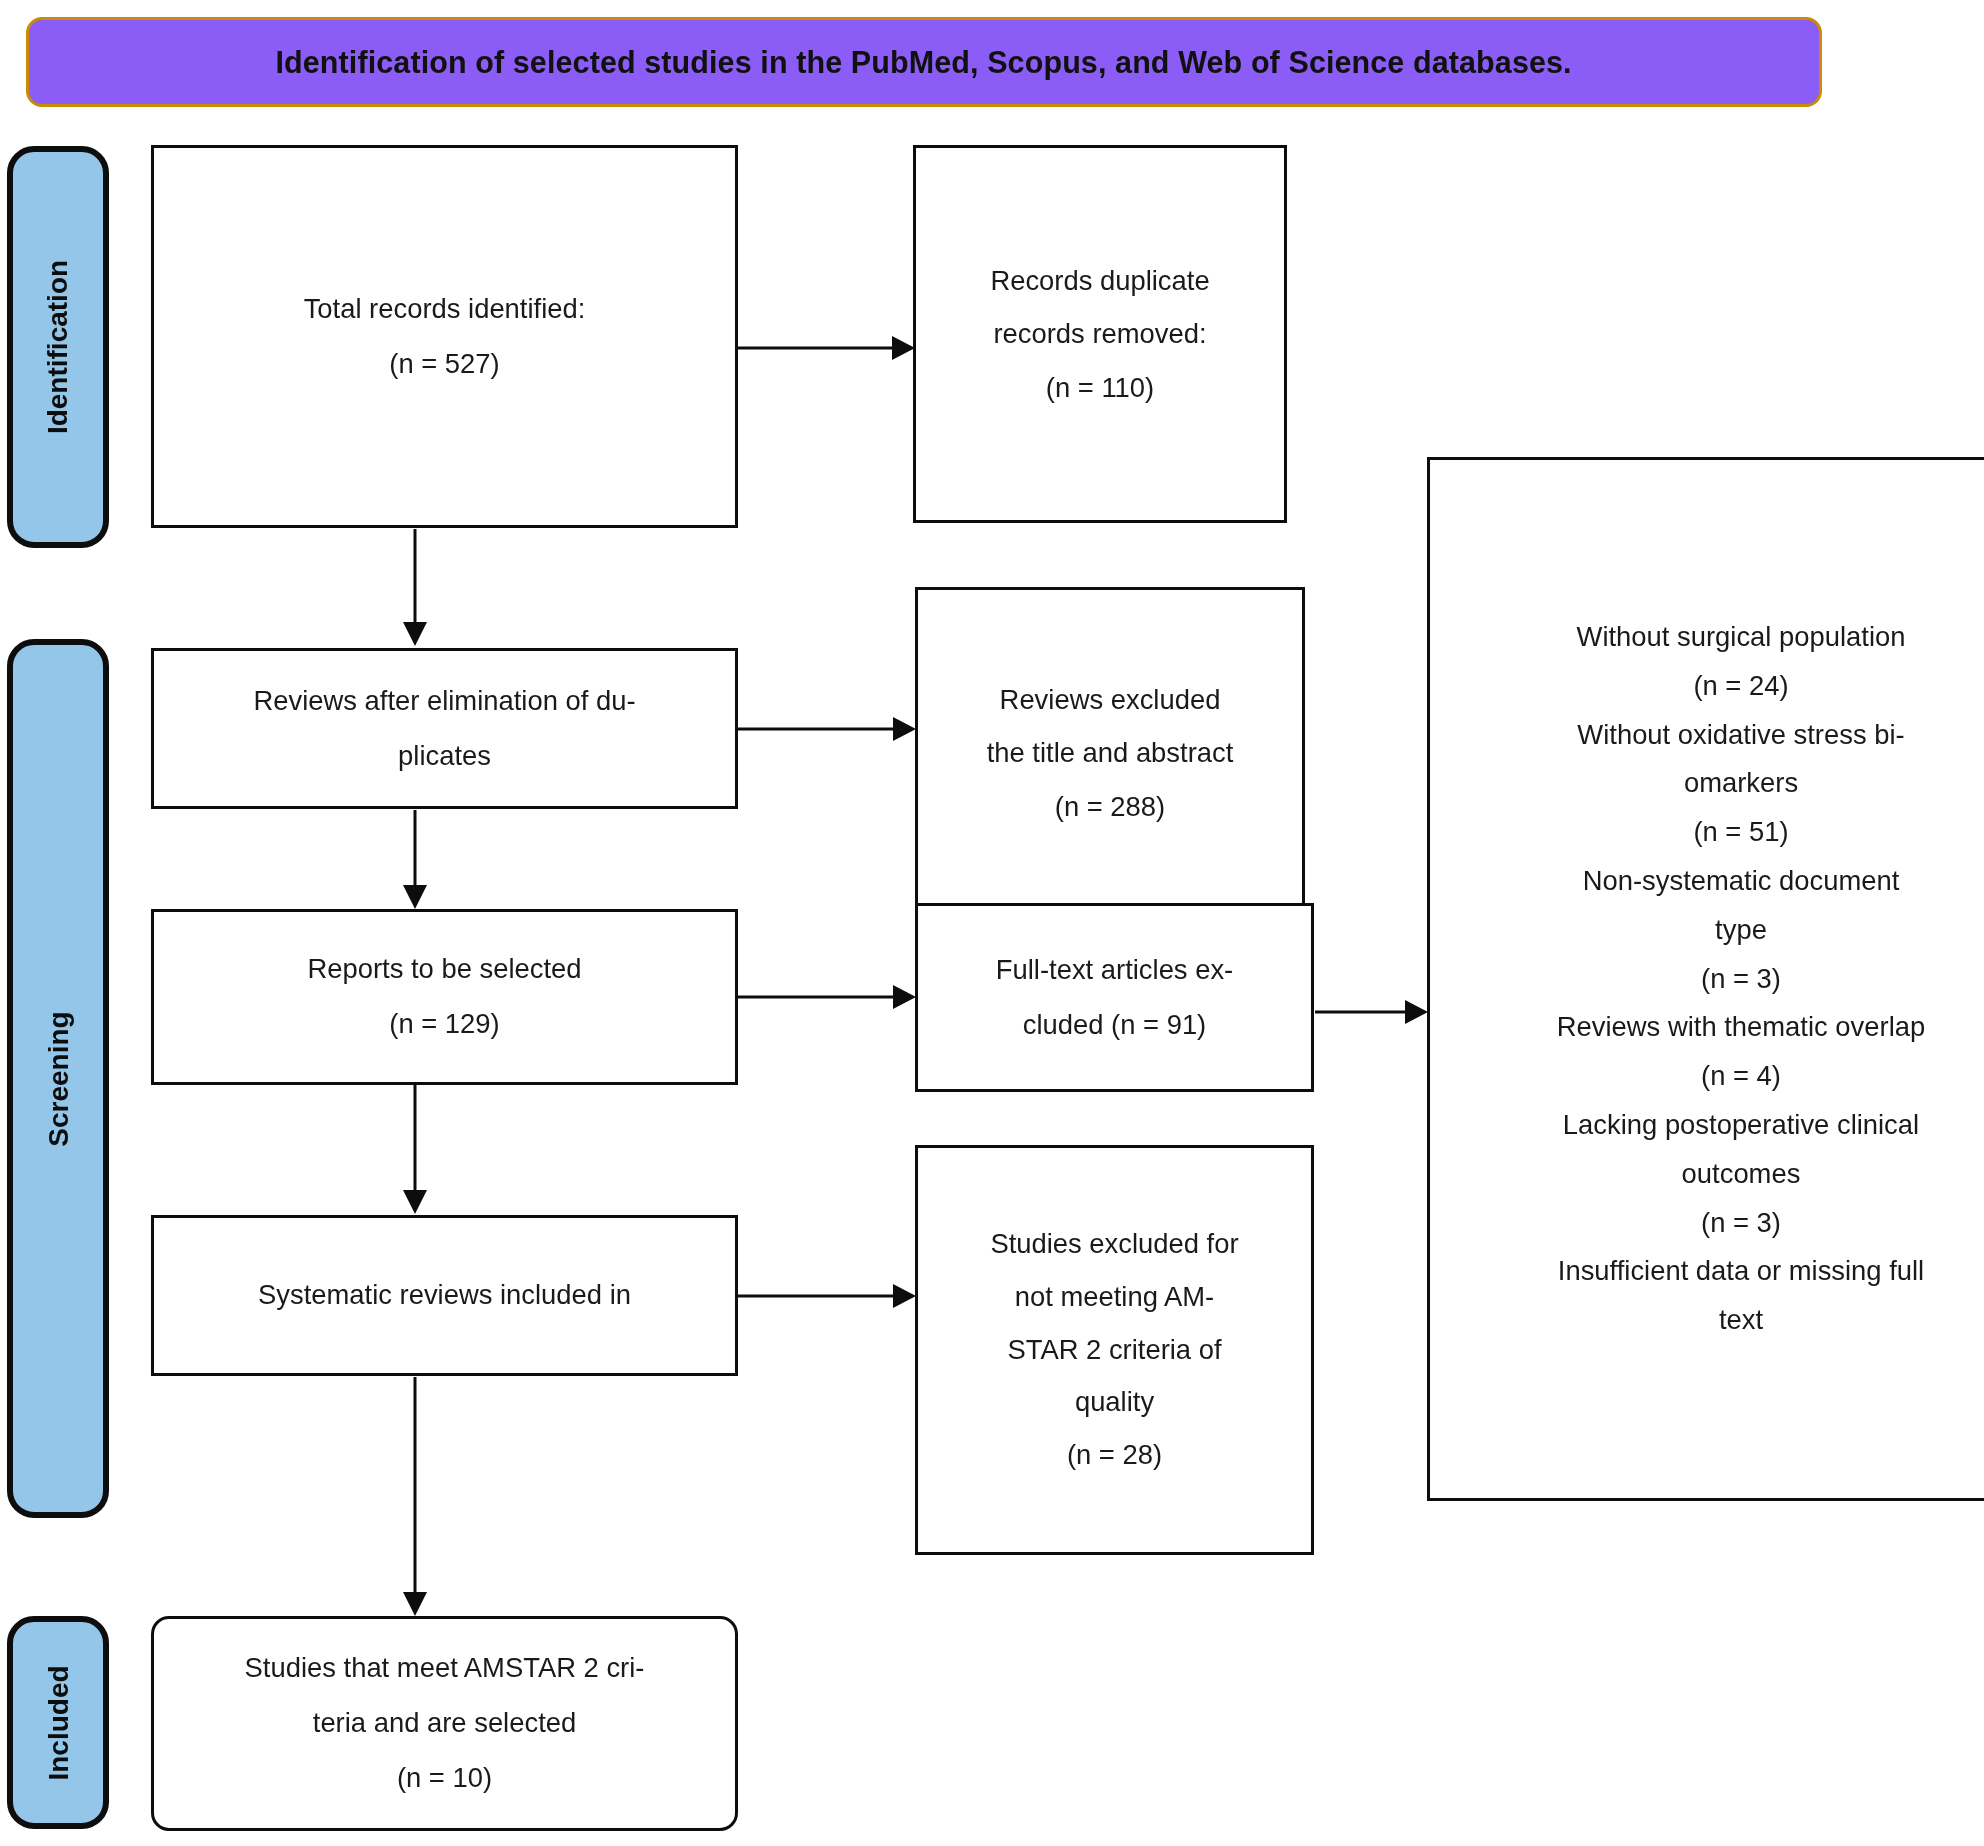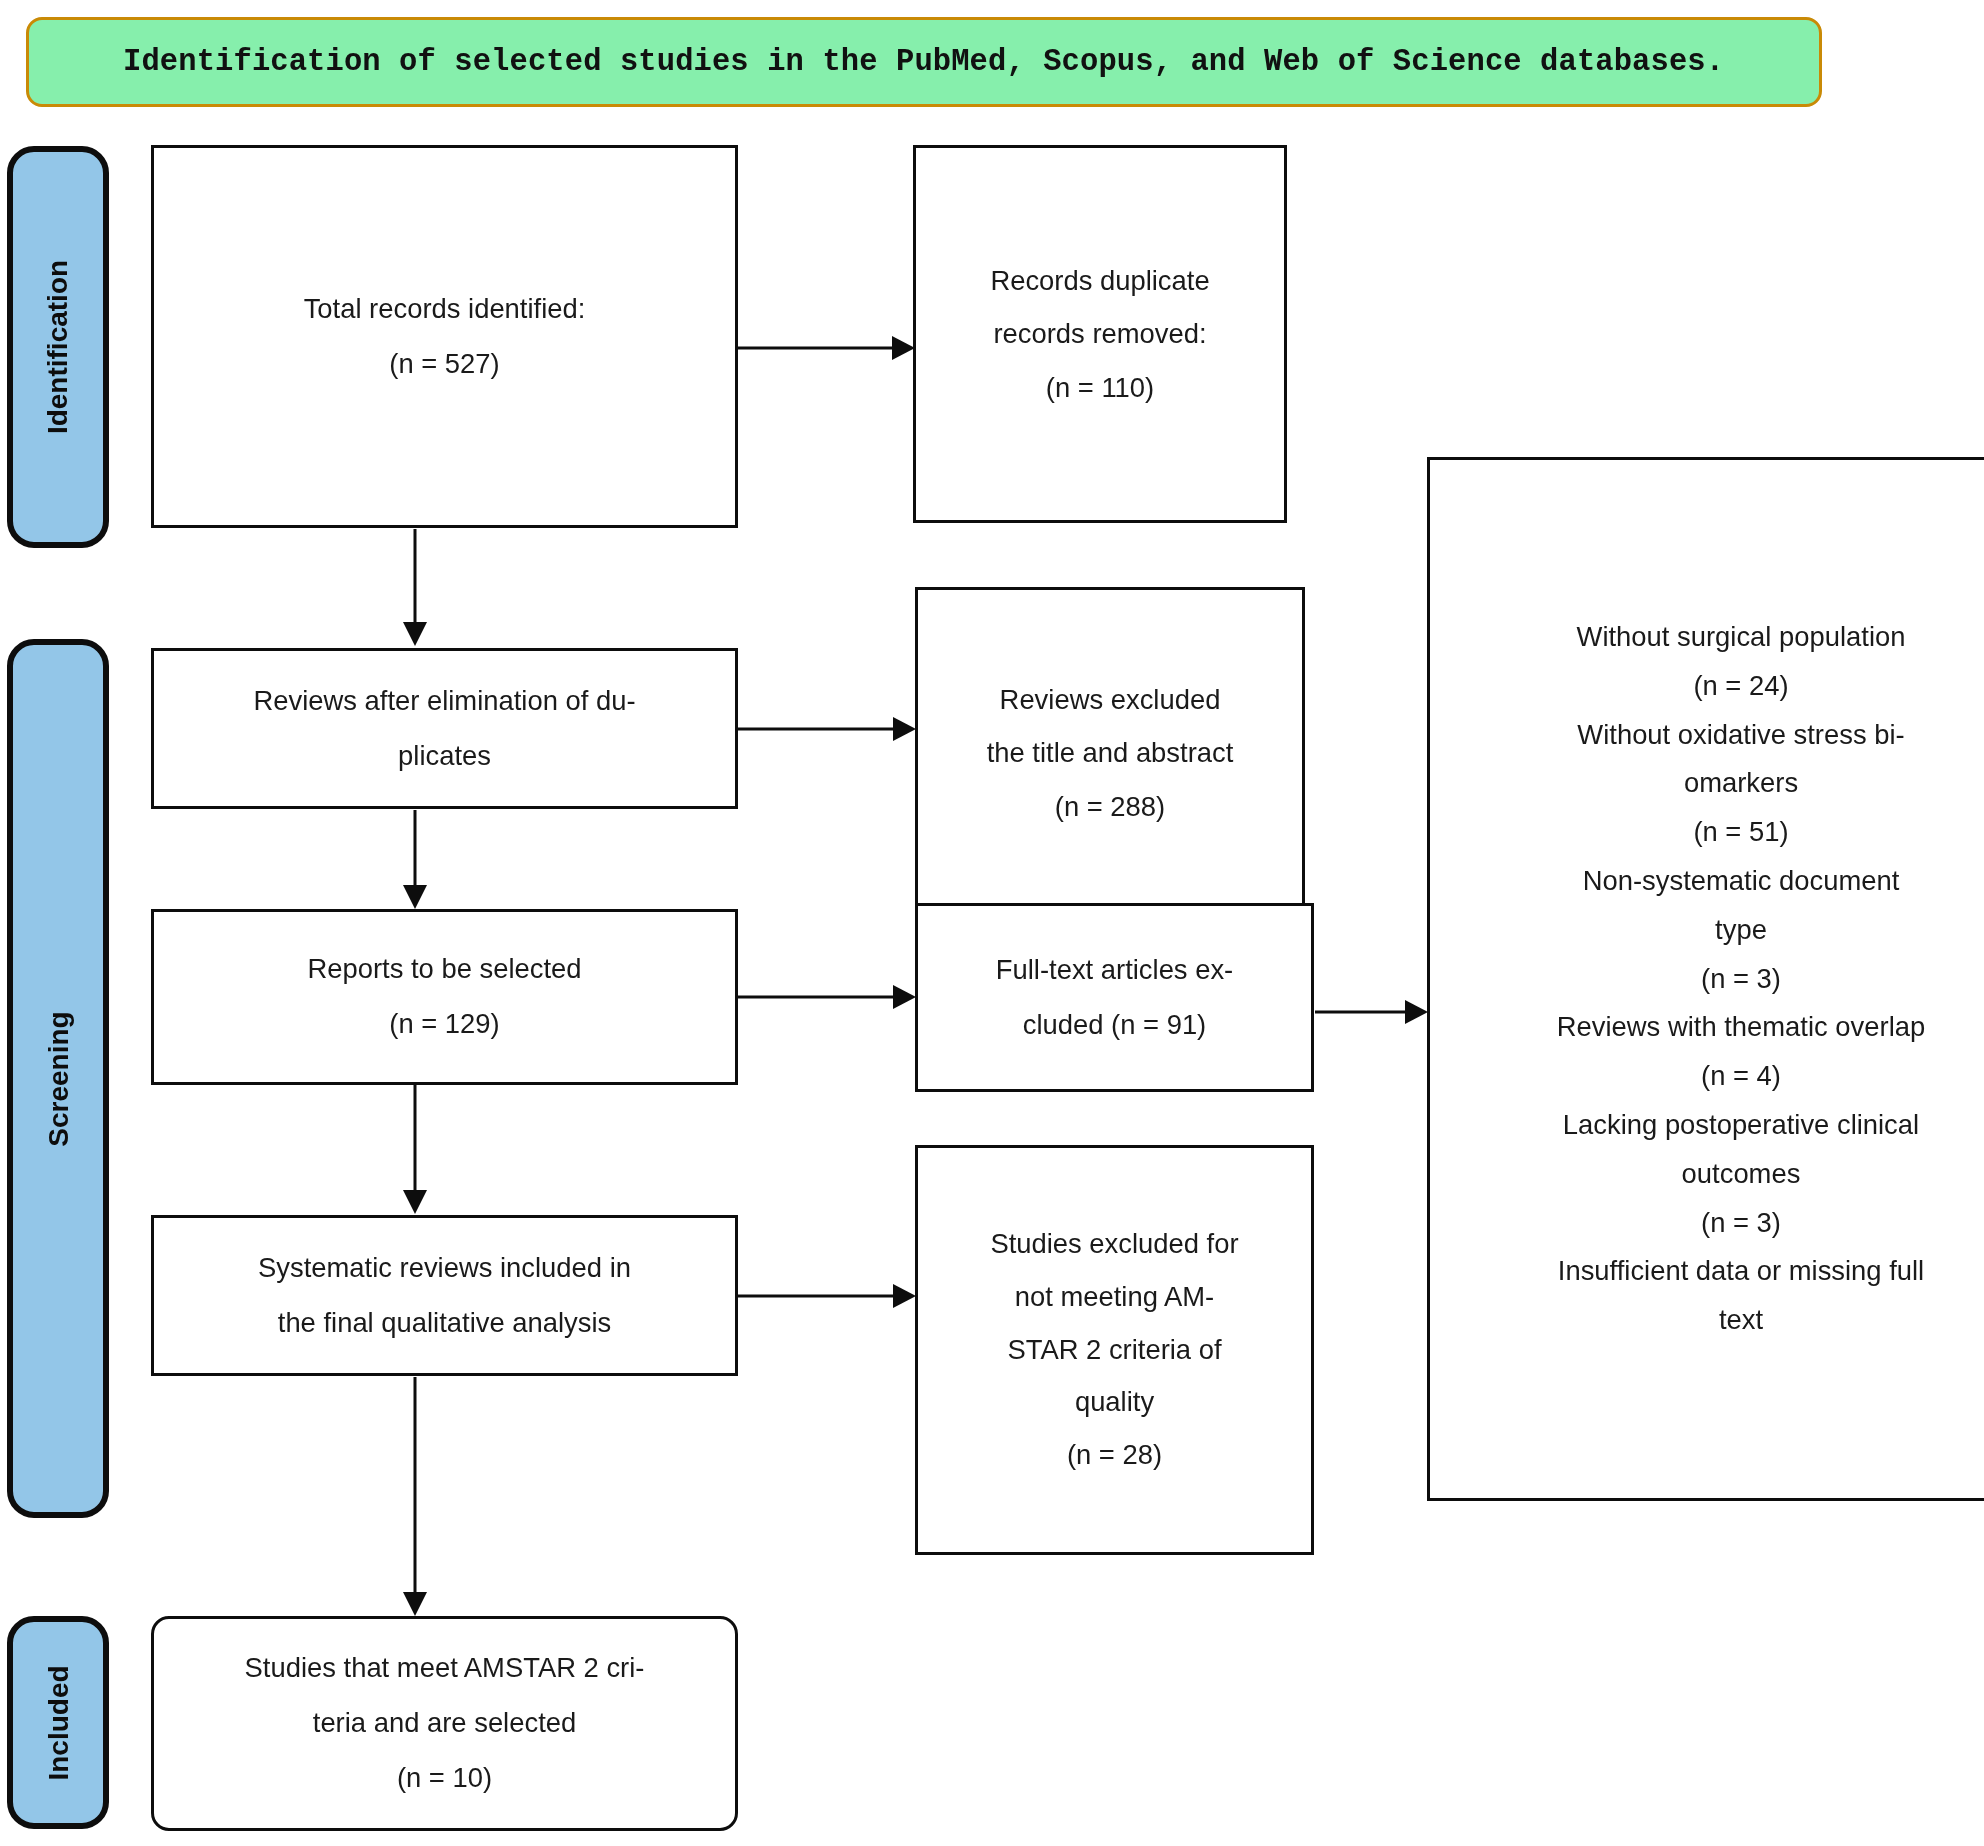--- a/index.html
+++ b/index.html
@@ -18,28 +18,27 @@
     inset: 0;
   }
 
   
   .banner {
     position: absolute;
     left: 25.6px;
     top: 17px;
     width: 1796px;
     height: 90px;
-    background: #86efac;
+    background: #8b5cf6;
     border: 3px solid #C98A06;
     border-radius: 16px;
     display: flex;
     align-items: center;
     justify-content: center;
     text-align: center;
-    font-family: Liberation Mono, monospace;
   }
   .banner-text {
     font-size: 30.5px;
     font-weight: bold;
     color: #111111;
     letter-spacing: 0.1px;
     padding: 0 18.3px;
   }
 
   
@@ -230,21 +229,20 @@
   <div class="box" id="box-fulltext-excluded">
     <div class="box-text">
       <span class="ln">Full-text articles ex-</span>
       <span class="ln">cluded (n = 91)</span>
     </div>
   </div>
 
   <div class="box" id="box-systematic-reviews">
     <div class="box-text">
       <span class="ln">Systematic reviews included in</span>
-      <span class="ln">the final qualitative analysis</span>
     </div>
   </div>
 
   <div class="box" id="box-amstar-excluded">
     <div class="box-text">
       <span class="ln">Studies excluded for</span>
       <span class="ln">not meeting AM-</span>
       <span class="ln">STAR 2 criteria of</span>
       <span class="ln">quality</span>
       <span class="ln">(n = 28)</span>

